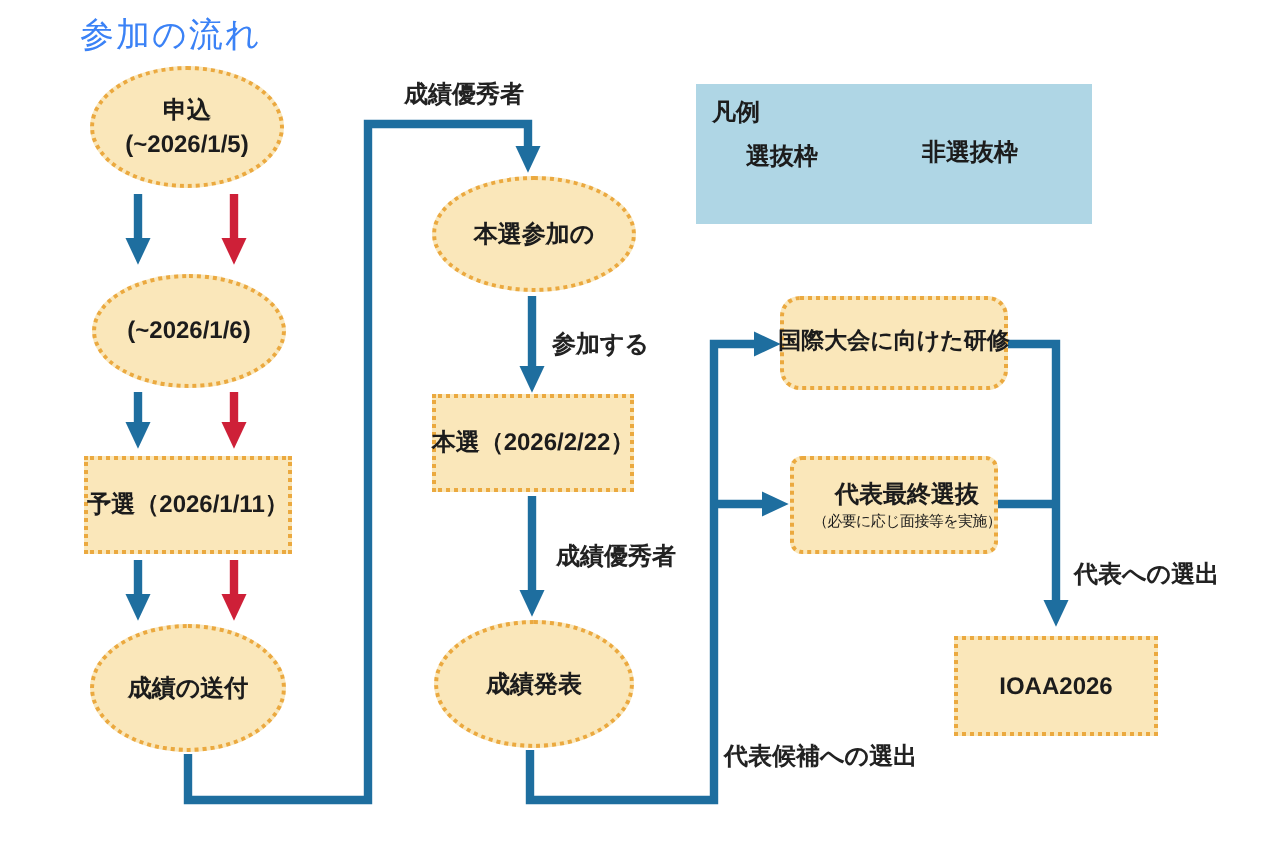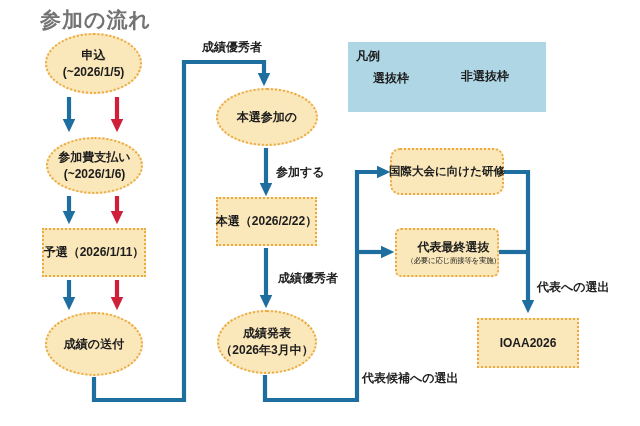--- a/index.html
+++ b/index.html
@@ -10,21 +10,21 @@
   }
   :root{
     --blue:#1E6E9F;
     --red:#CE2038;
     --fill:#FAE7BA;
     --nborder:#EBA93F;
     --legendbg:#AFD6E5;
   }
   .page-title{
     position:absolute;left:40px;top:6px;
-    font-size:21px;font-weight:700;letter-spacing:1px;color:#737373;
+    font-size:17px;font-weight:400;letter-spacing:1px;color:#3b82f6;
   }
   .node{
     position:absolute;box-sizing:border-box;
     background:var(--fill);border:2px dotted var(--nborder);
     display:flex;flex-direction:column;align-items:center;justify-content:center;
     font-size:12px;font-weight:600;text-align:center;line-height:1.4;
   }
   .node span{white-space:nowrap;}
   .ellipse{border-radius:50%;}
   .rounded-lg{border-radius:10px;}
@@ -85,21 +85,20 @@
   <path class="e-blue e-legend" d="M364,91 L419,91" marker-end="url(#mb)"></path>
   <path class="e-red e-legend" d="M462,91 L516,91" marker-end="url(#mr)"></path>
 </svg>
 
 <div class="node ellipse" style="left:45px;top:33px;width:97px;height:61px;">
   <span>申込</span>
   <span>(~2026/1/5)</span>
 </div>
 
 <div class="node ellipse" style="left:46px;top:137px;width:97px;height:57px;">
-  <span>参加費支払い</span>
   <span>(~2026/1/6)</span>
 </div>
 
 <div class="node" style="left:42px;top:228px;width:104px;height:49px;">
   <span>予選（2026/1/11）</span>
 </div>
 
 <div class="node ellipse" style="left:45px;top:312px;width:98px;height:64px;">
   <span>成績の送付</span>
 </div>
@@ -107,21 +106,20 @@
 <div class="node ellipse" style="left:216px;top:88px;width:102px;height:58px;">
   <span>本選参加の</span>
 </div>
 
 <div class="node" style="left:216px;top:197px;width:101px;height:49px;">
   <span>本選（2026/2/22）</span>
 </div>
 
 <div class="node ellipse" style="left:217px;top:310px;width:100px;height:64px;">
   <span>成績発表</span>
-  <span>（2026年3月中）</span>
 </div>
 
 <div class="node rounded-lg" style="left:390px;top:148px;width:114px;height:47px;font-size:11.5px;">
   <span>国際大会に向けた研修</span>
 </div>
 
 <div class="node rounded-sm" style="left:395px;top:228px;width:104px;height:49px;padding-left:13px;">
   <span>代表最終選抜</span>
   <span class="subtext">（必要に応じ面接等を実施）</span>
 </div>

